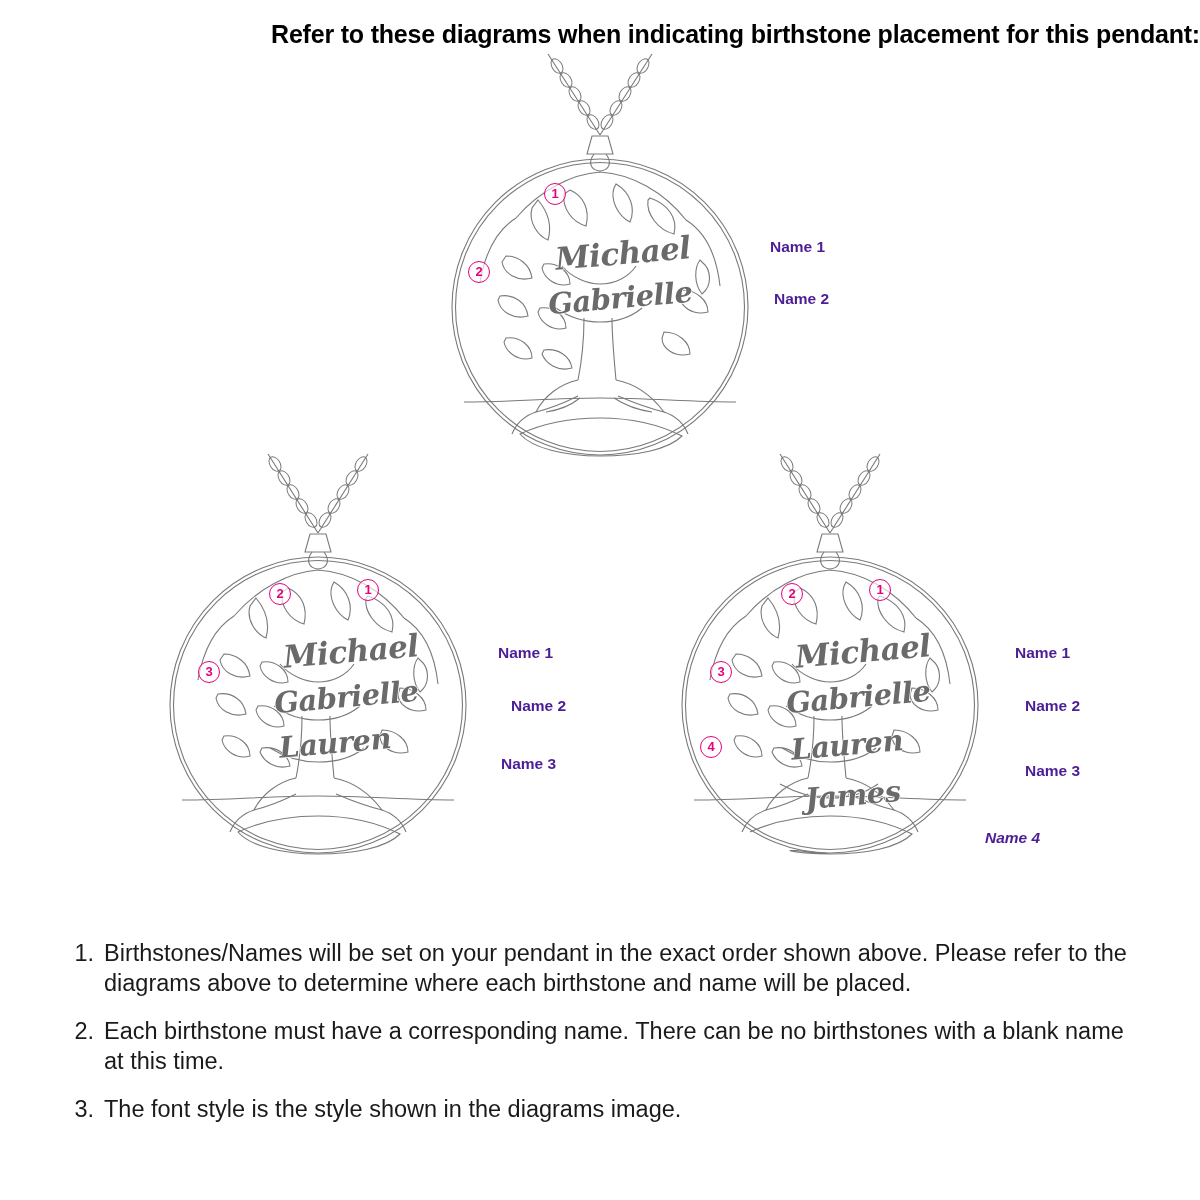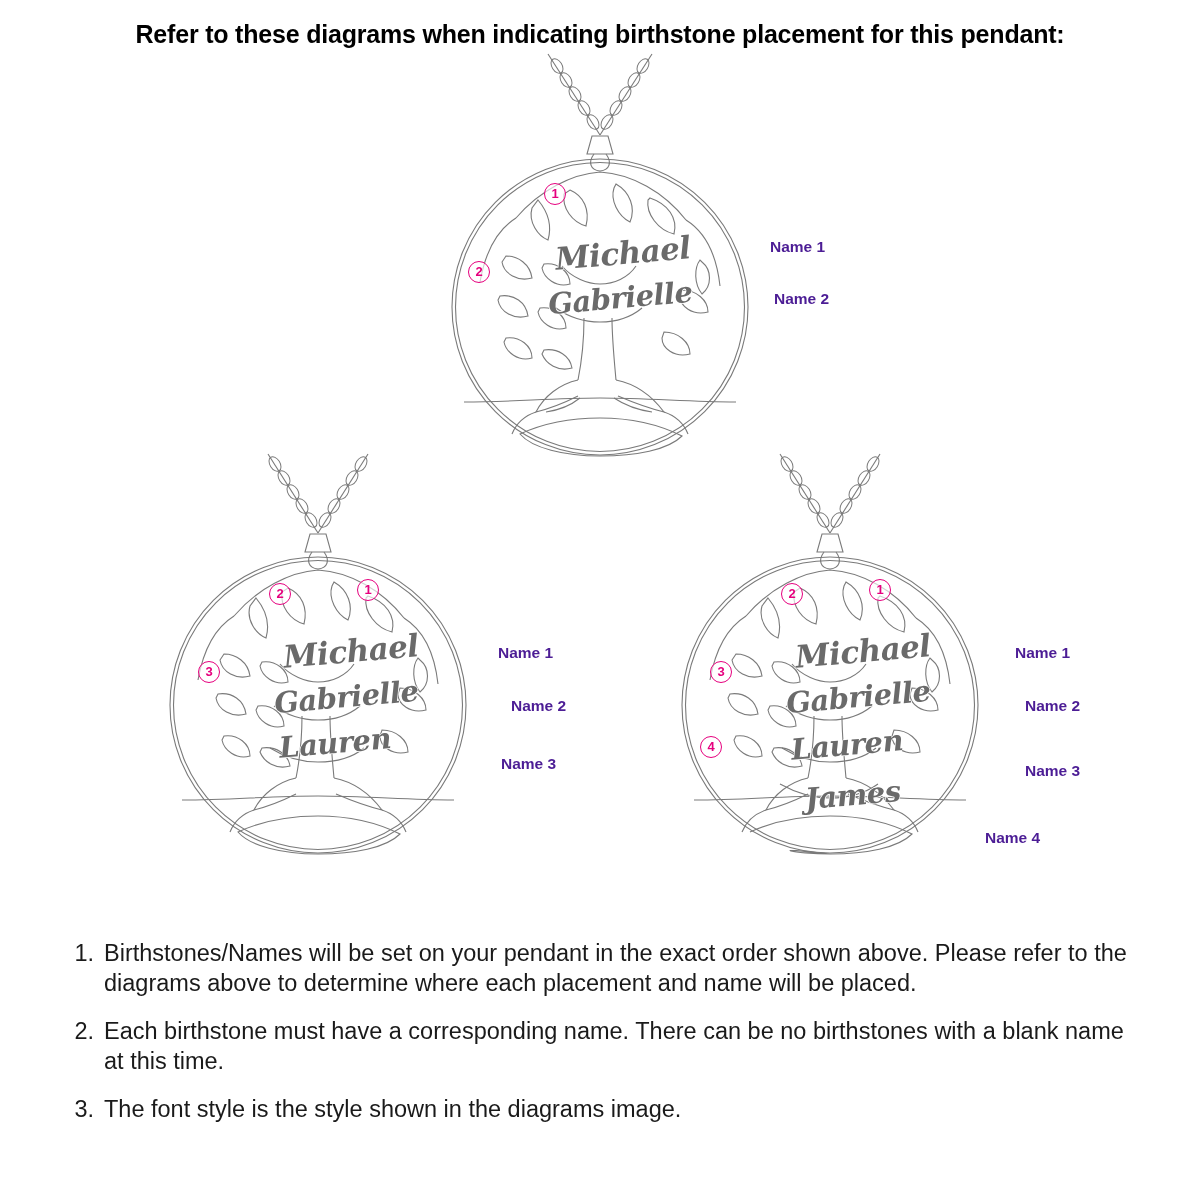--- a/index.html
+++ b/index.html
@@ -11,21 +11,21 @@
     overflow: hidden;
   }
   #page {
     position: relative;
     width: 1200px; height: 1200px;
     background: #fff;
   }
   .heading {
     position: absolute;
     top: 20px; left: 0; width: 1200px;
-    text-align: center;
+    text-align: right;
     font-size: 25px;
     font-weight: bold;
     color: #000;
     letter-spacing: -0.2px;
   }
 
   
   .pendant {
     position: absolute;
   }
@@ -287,27 +287,27 @@
     <div class="marker" style="left:50px; top:288px;">4</div>
 
     <div class="scriptname" style="left:145px; top:185px; font-size:31px; transform:rotate(-5deg);">Michael</div>
     <div class="scriptname" style="left:136px; top:232px; font-size:29px; transform:rotate(-5deg);">Gabrielle</div>
     <div class="scriptname" style="left:141px; top:280px; font-size:29px; transform:rotate(-5deg);">Lauren</div>
     <div class="scriptname" style="left:155px; top:330px; font-size:29px; transform:rotate(-5deg);">James</div>
 
     <div class="namelabel" style="left:365px; top:196px;">Name 1</div>
     <div class="namelabel" style="left:375px; top:249px;">Name 2</div>
     <div class="namelabel" style="left:375px; top:314px;">Name 3</div>
-    <div class="namelabel" style="left:335px; top:381px;">Name 4</div>
+    <div class="namelabel" style="left:335px; top:381px;font-style:italic;">Name 4</div>
   </div>
 
   <div class="notes">
     <div class="note">
       <div class="note-num">1.</div>
-      <div class="note-txt">Birthstones/Names will be set on your pendant in the exact order shown above. Please refer to the diagrams above to determine where each placement and name will be placed.</div>
+      <div class="note-txt">Birthstones/Names will be set on your pendant in the exact order shown above. Please refer to the diagrams above to determine where each birthstone and name will be placed.</div>
     </div>
     <div class="note">
       <div class="note-num">2.</div>
       <div class="note-txt">Each birthstone must have a corresponding name. There can be no birthstones with a blank name at this time.</div>
     </div>
     <div class="note">
       <div class="note-num">3.</div>
       <div class="note-txt">The font style is the style shown in the diagrams image.</div>
     </div>
   </div>

